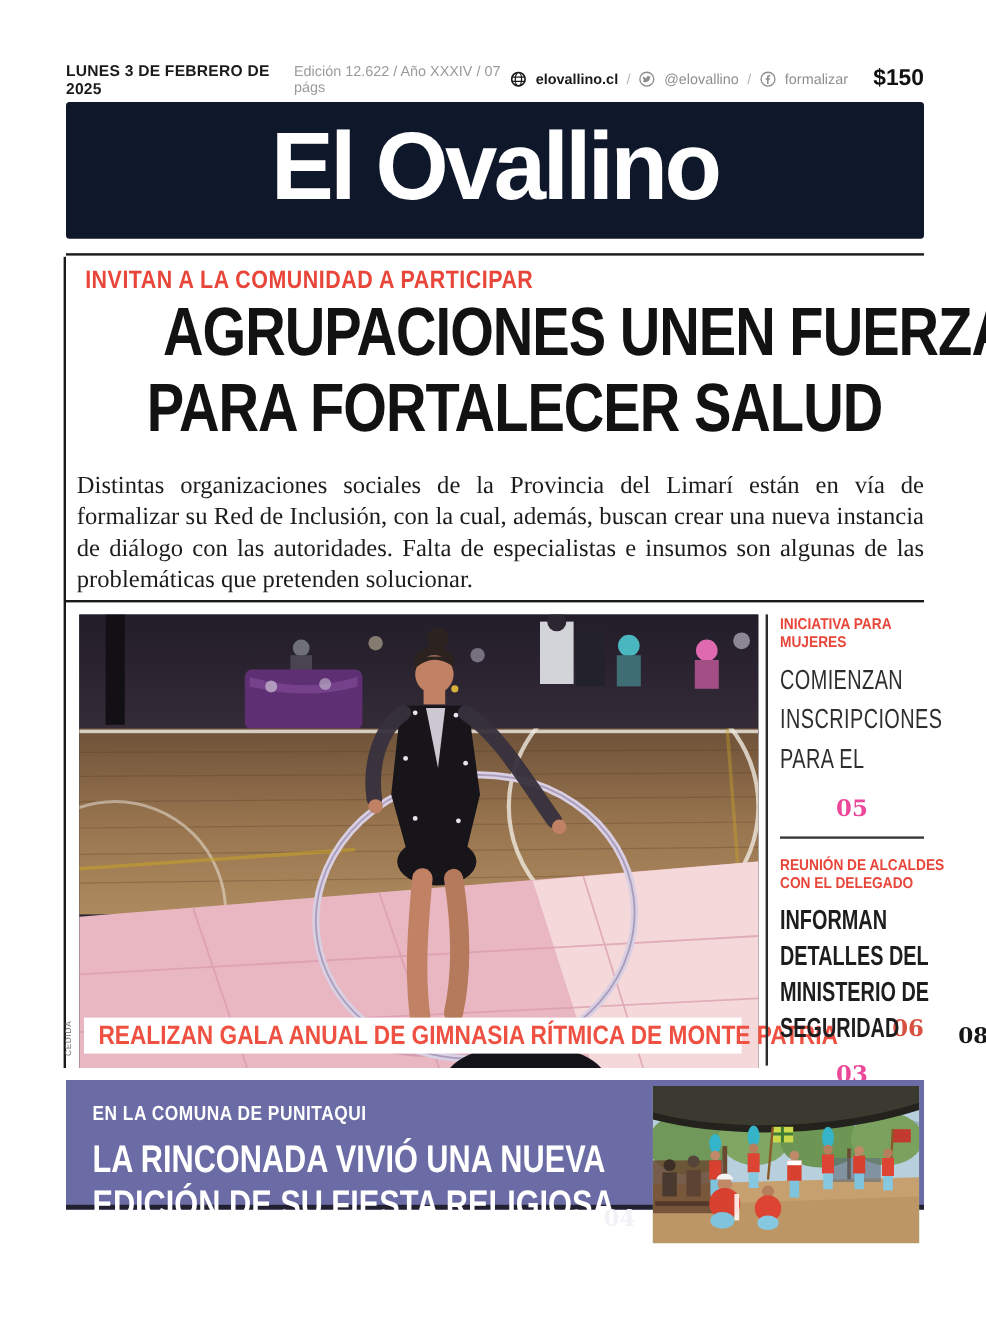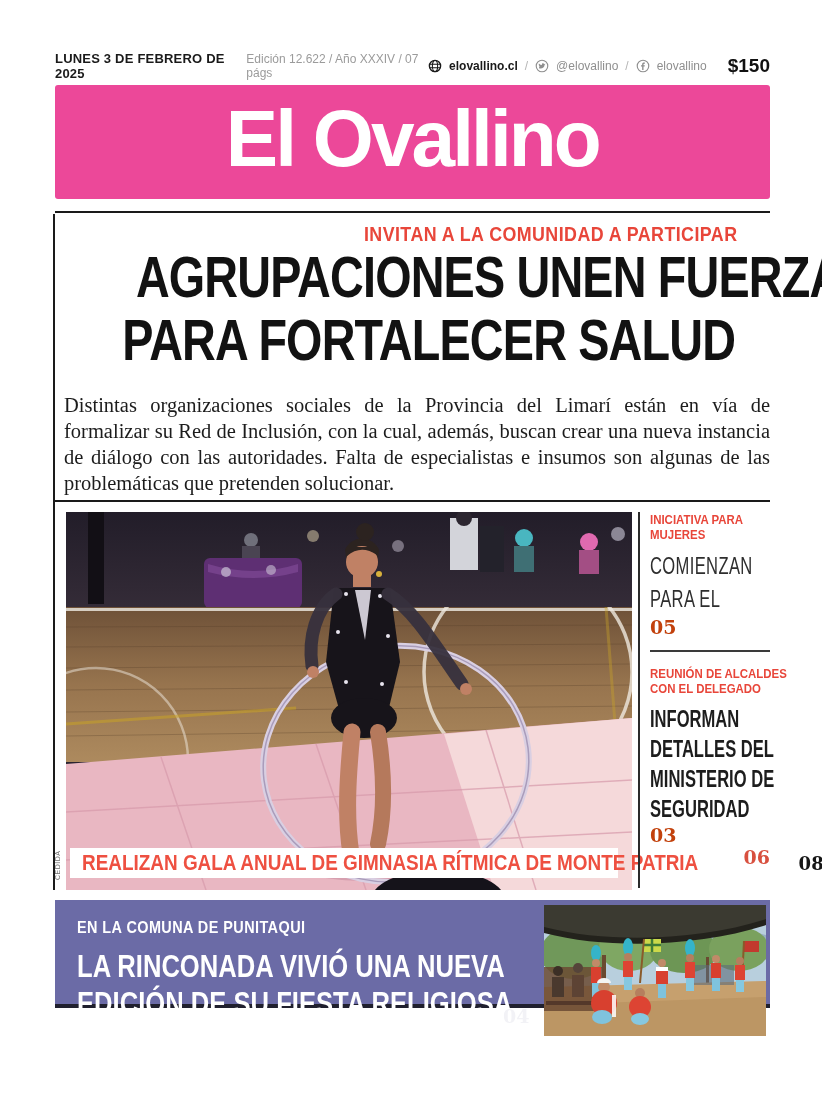--- a/index.html
+++ b/index.html
@@ -14,31 +14,31 @@
   .edition { font-size:12px; color:#9b9b9b; }
   .social { display:flex; align-items:center; gap:7px;text-align:center; }
   .social .handle { font-size:12px; color:#8f8f8f; }
   .social .site { font-size:12px; font-weight:bold; color:#1a1a1a; }
   .social .sep { font-size:12px; color:#b5b5b5; }
   .price { font-size:19px; font-weight:bold; color:#111; margin-left:14px; }
   .icn { width:14px; height:14px; display:inline-block; vertical-align:middle; }
 
   
   .masthead { position:absolute; left:55px; top:85px; width:715px; height:114px;
-              background:#ec4899; border-radius:3px;
+              background:#0f172a; border-radius:3px;
               display:flex; align-items:center; justify-content:center; }
   .masthead-title { color:#ffffff; font-weight:bold; font-size:80px; letter-spacing:-3px;
                     transform:scaleX(0.98); line-height:1; padding-bottom:6px; }
   .rule-masthead { position:absolute; left:55px; top:211px; width:715px; height:2px; background:#1a1a1a; }
 
   
   .left-border { position:absolute; left:53px; top:214px; width:2px; height:676px; background:#1a1a1a; }
 
   
-  .kicker-main { position:absolute; left:55px; top:222px; width:715px; text-align:right; }
+  .kicker-main { position:absolute; left:38px; top:222px; width:715px; text-align:left; }
   .kicker-main span { display:inline-block; transform:scaleX(0.85); transform-origin:50% 50%;
                       white-space:nowrap; color:#e8463a; font-weight:bold; font-size:21px; letter-spacing:0.5px; }
   .headline { position:absolute; left:55px; top:246px; width:715px; text-align:center; color:#121212; }
   .headline .hl-line { display:block; height:63px; }
   .headline .hl-line span { display:inline-block; transform:scaleX(0.82); transform-origin:50% 50%;
                             white-space:nowrap; font-weight:bold; font-size:57px; letter-spacing:-1px; line-height:63px; }
   .lede { position:absolute; left:64px; top:392px; width:706px; height:104px;
           font-family:"Liberation Serif", serif; font-size:20.5px; line-height:26px; color:#1c1c1c;
           text-align:justify; }
   .lede-num { position:absolute; right:0px; top:452px; font-family:"DejaVu Serif", serif;
@@ -65,21 +65,21 @@
   .sb-kicker { color:#e8463a; font-weight:bold; font-size:13px; line-height:15px; }
   .sb-kicker span { display:inline-block; transform:scaleX(0.88); transform-origin:0 50%; white-space:nowrap; }
   .sb-head-light { margin-top:8px; color:#2e2e2e; }
   .sb-head-light .ln { display:block; height:33px; }
   .sb-head-light .ln span { display:inline-block; transform:scaleX(0.72); transform-origin:0 50%;
                             white-space:nowrap; font-size:23px; font-weight:normal; line-height:33px; letter-spacing:0.5px; }
   .sb-head-bold { margin-top:8px; color:#1d1d1d; }
   .sb-head-bold .ln { display:block; height:30px; }
   .sb-head-bold .ln span { display:inline-block; transform:scaleX(0.72); transform-origin:0 50%;
                            white-space:nowrap; font-size:23px; font-weight:bold; line-height:30px; }
-  .sb-num { text-align:left; font-family:"DejaVu Serif", serif; font-weight:bold; font-size:19px; color:#c2410c; margin-top:0; }
+  .sb-num { text-align:center; font-family:"DejaVu Serif", serif; font-weight:bold; font-size:19px; color:#ec4899; margin-top:14px; }
   .sb-divider { width:120px; height:2px; background:#3a3a3a; margin:12px 0 14px 0; }
 
   
   .banner { position:absolute; left:55px; top:900px; width:715px; height:108px; background:#6b6ba6;
             border-bottom:4px solid #20202e;padding-left:24px; }
   .banner-kicker { position:absolute; left:22px; top:18px; color:#ffffff; font-weight:bold; font-size:17px; }
   .banner-kicker span { display:inline-block; transform:scaleX(0.85); transform-origin:0 50%; white-space:nowrap; letter-spacing:0.5px; }
   .banner-headline { position:absolute; left:22px; top:48px; color:#ffffff; }
   .banner-headline .ln { display:block; height:37px; }
   .banner-headline .ln span { display:inline-block; transform:scaleX(0.8); transform-origin:0 50%;
@@ -110,21 +110,21 @@
       <svg class="icn" viewBox="0 0 16 16">
         <circle cx="8" cy="8" r="6.6" fill="none" stroke="#8f8f8f" stroke-width="1.3"></circle>
         <path d="M4.5 10.5c3 1 6.5-.5 6.5-4l1-1-1.3.2-.9-.7c-1-.4-2 .3-2 1.4v.5c-1.3 0-2.5-.7-3.3-1.7-.5 1.2-.2 2.4.8 3.2-.6.6-.3 1-.8 2.1z" fill="#8f8f8f"></path>
       </svg>
       <span class="handle">@elovallino</span>
       <span class="sep">/</span>
       <svg class="icn" viewBox="0 0 16 16">
         <circle cx="8" cy="8" r="6.6" fill="none" stroke="#8f8f8f" stroke-width="1.3"></circle>
         <path d="M8.6 12.5V8.6h1.3l.2-1.5H8.6V6.2c0-.5.2-.8.8-.8h.8V4.1c-.3 0-.7-.1-1.2-.1-1.2 0-2 .7-2 2v1.1H5.7v1.5H7v3.9z" fill="#8f8f8f"></path>
       </svg>
-      <span class="handle">elovallino</span>
+      <span class="handle">formalizar</span>
       <span class="price">$150</span>
     </div>
   </div>
 
   <div class="masthead">
     <div class="masthead-title">El Ovallino</div>
   </div>
   <div class="rule-masthead"></div>
   <div class="left-border"></div>
 
@@ -253,20 +253,21 @@
   <div class="v-divider"></div>
 
   <div class="sidebar">
     <div>
       <div class="sb-kicker">
         <span>INICIATIVA PARA</span><br>
         <span>MUJERES</span>
       </div>
       <div class="sb-head-light">
         <span class="ln"><span>COMIENZAN</span></span>
+        <span class="ln"><span>INSCRIPCIONES</span></span>
         <span class="ln"><span>PARA EL</span></span>
       </div>
       <div class="sb-num">05</div>
     </div>
     <div class="sb-divider"></div>
     <div>
       <div class="sb-kicker">
         <span>REUNIÓN DE ALCALDES</span><br>
         <span>CON EL DELEGADO</span>
       </div>

